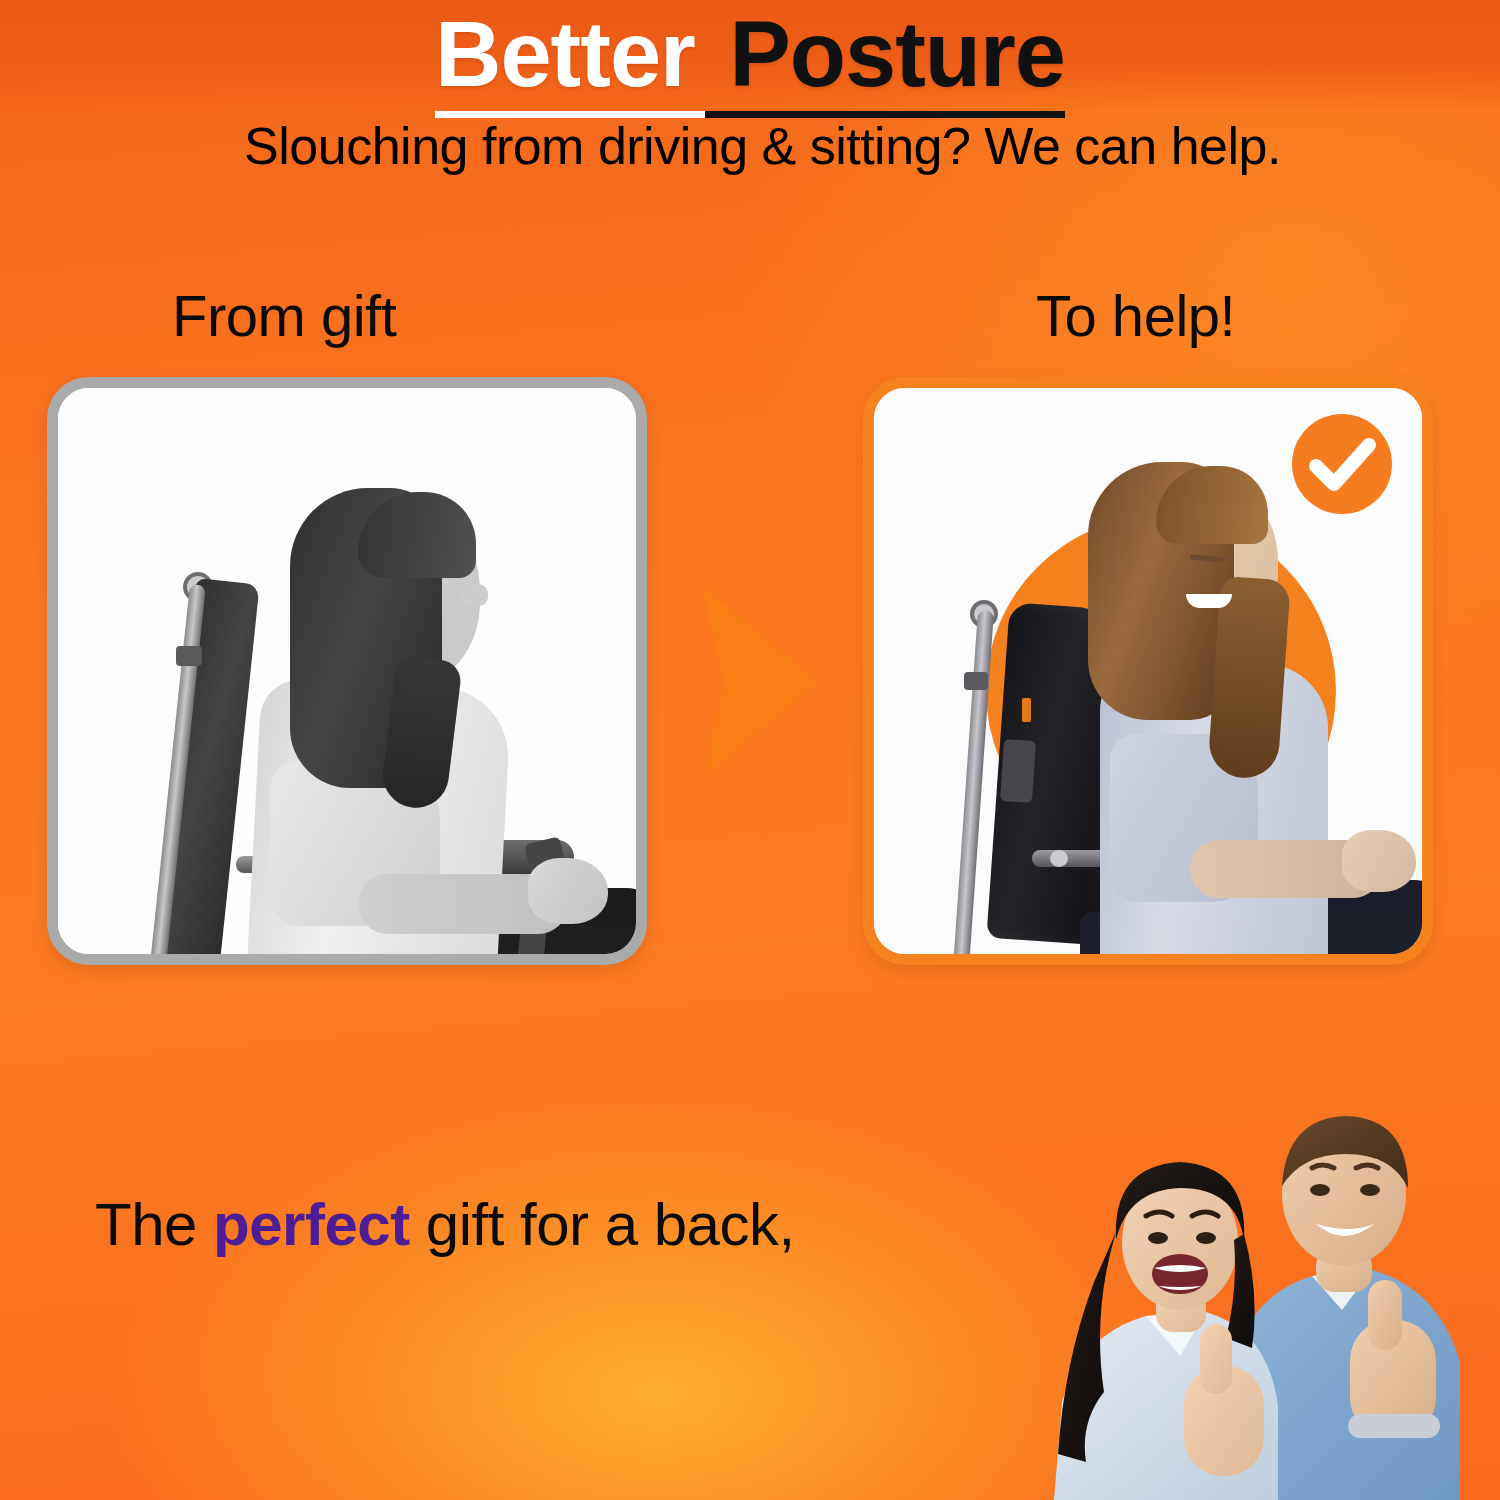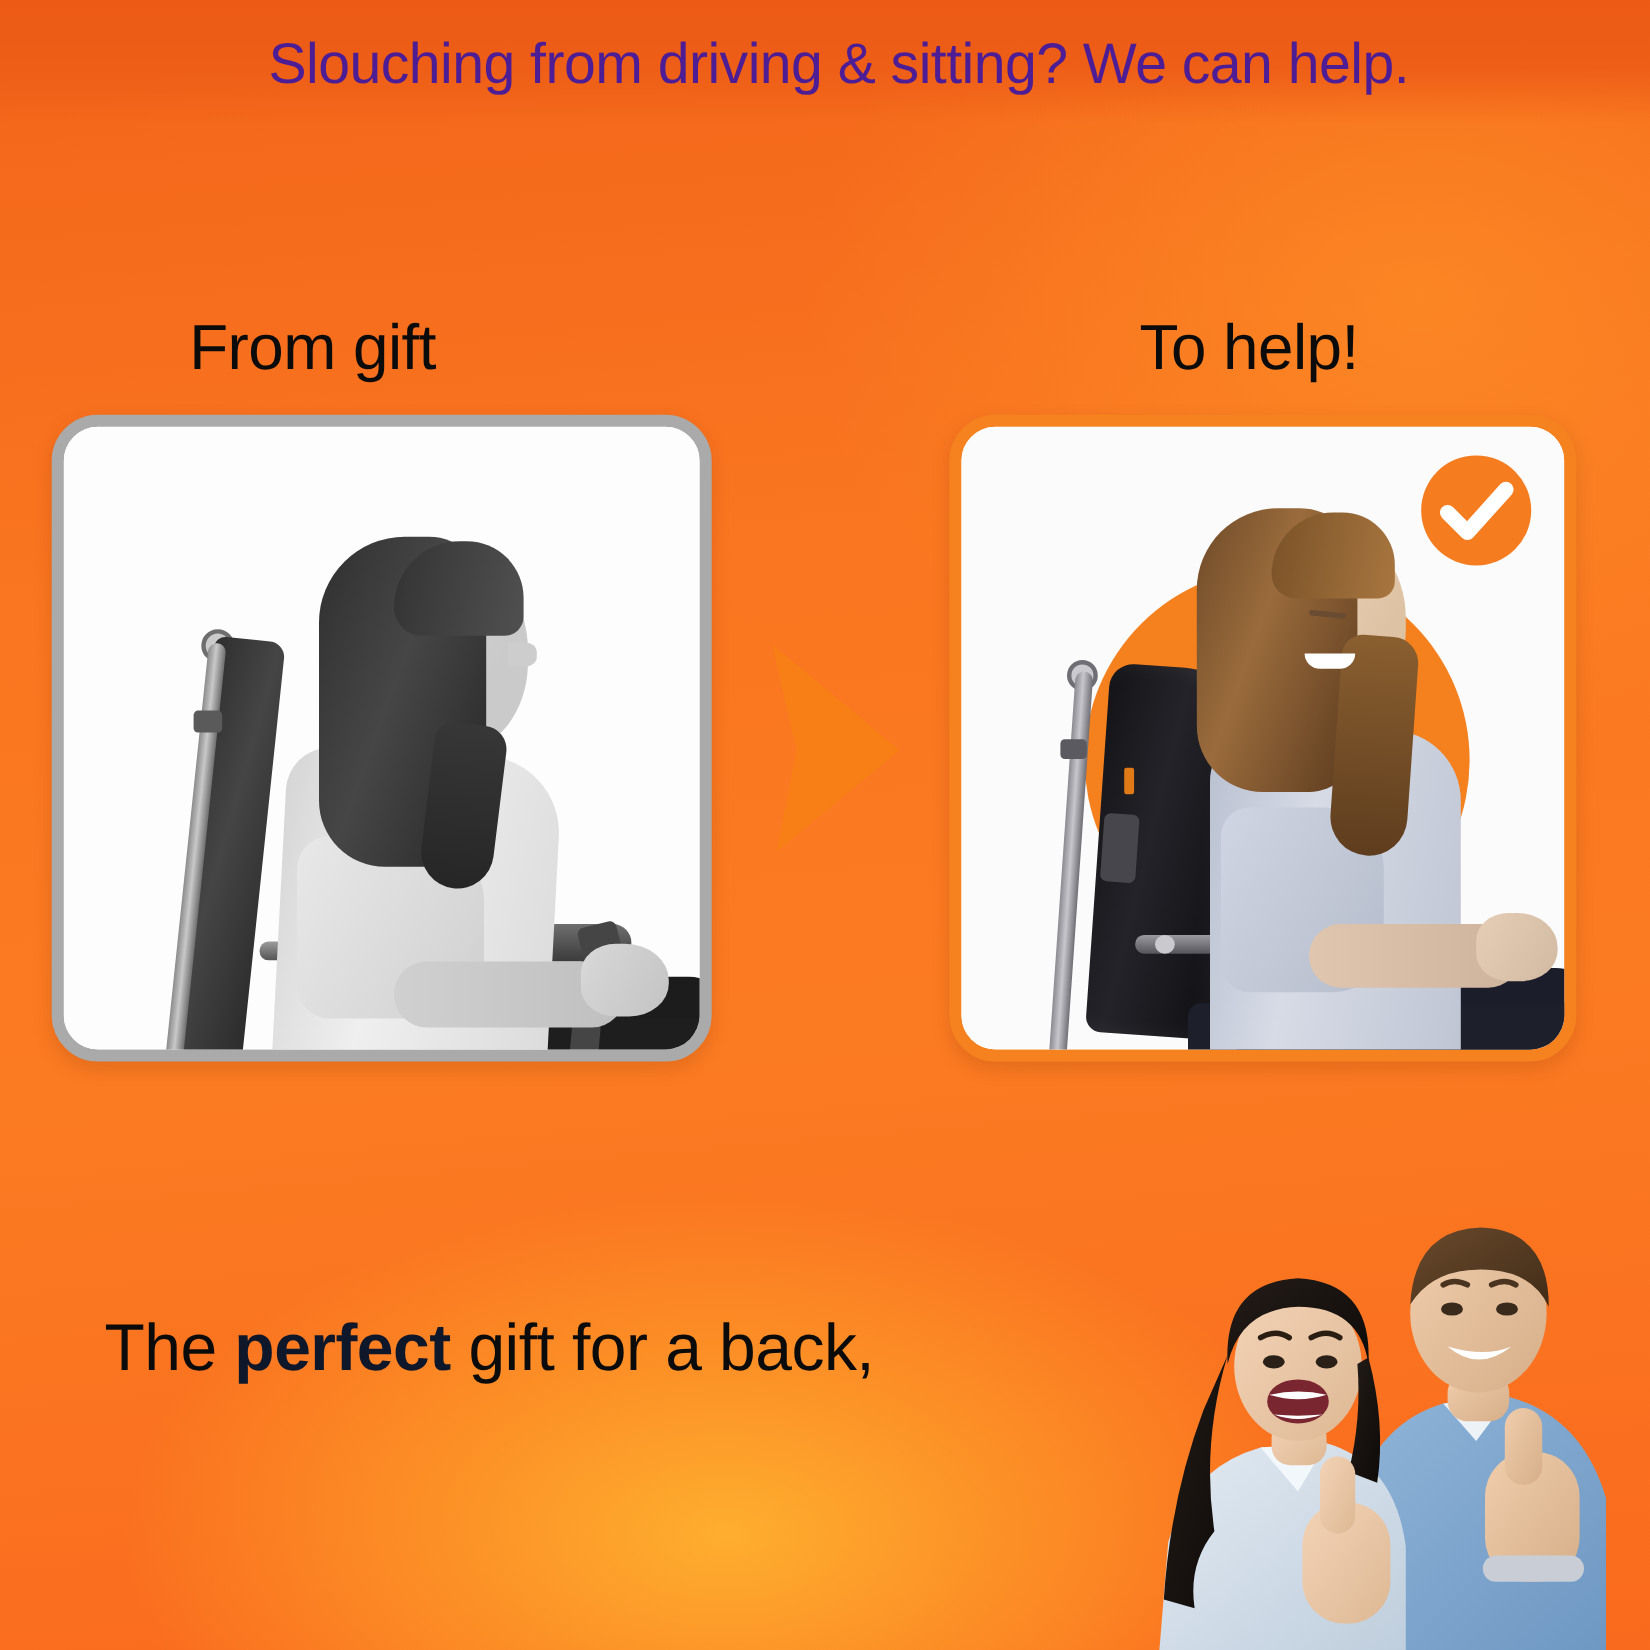--- a/index.html
+++ b/index.html
@@ -40,22 +40,22 @@
     color:#FFFFFF;
     border-bottom:7px solid #FFFFFF;
     padding-bottom:6px; padding-right:10px;
   }
   #title .w-posture{
     color:#111111;
     border-bottom:7px solid #111111;
     padding-bottom:6px;
   }
   #subtitle{
-    margin-top:28px;
-    font-size:52px; font-weight:400; color:#4c1d95;
+    margin-top:16px;
+    font-size:52px; font-weight:400; color:#000000;
     letter-spacing:-.5px; white-space:nowrap;padding-left:25px;
   }
 
   
   .compare-label{
     position:absolute; font-size:58px; font-weight:400; color:#0B0B0B;
     letter-spacing:-.5px; white-space:nowrap;
   }
   #label-before{ left:172px; top:282px; }
   #label-after { left:1036px; top:282px; }
@@ -137,36 +137,39 @@
   #check-badge{
     position:absolute; right:28px; top:24px; width:104px; height:104px;
   }
 
   
   #bottom-copy{
     position:absolute; left:95px; top:1190px; width:950px;
     font-size:60px; line-height:1.17; color:#0B0B0B; font-weight:400;
     letter-spacing:-.5px;
   }
-  #bottom-copy .hl{ color:#0f172a; font-weight:700; }
+  #bottom-copy .hl{ color:#4c1d95; font-weight:700; }
 
   
   #couple{
     position:absolute; left:1020px; top:1062px; width:470px; height:438px;
   }
 </style>
 </head>
 <body>
 
 <div id="bg-base"></div>
 <div id="bg-glow-right"></div>
 <div id="bg-glow-bottom"></div>
 <div id="bg-top-band"></div>
 
 <div id="header">
+  <div id="title">
+    <span class="w-better">Better</span><span class="w-posture"> Posture</span>
+  </div>
   <div id="subtitle">Slouching from driving &amp; sitting? We can help.</div>
 </div>
 
 <div class="compare-label" id="label-before">From gift</div>
 <div class="compare-label" id="label-after">To help!</div>
 
 <div class="card" id="card-before">
   <div class="card-inner grayscale">
     <div class="scene">
 

